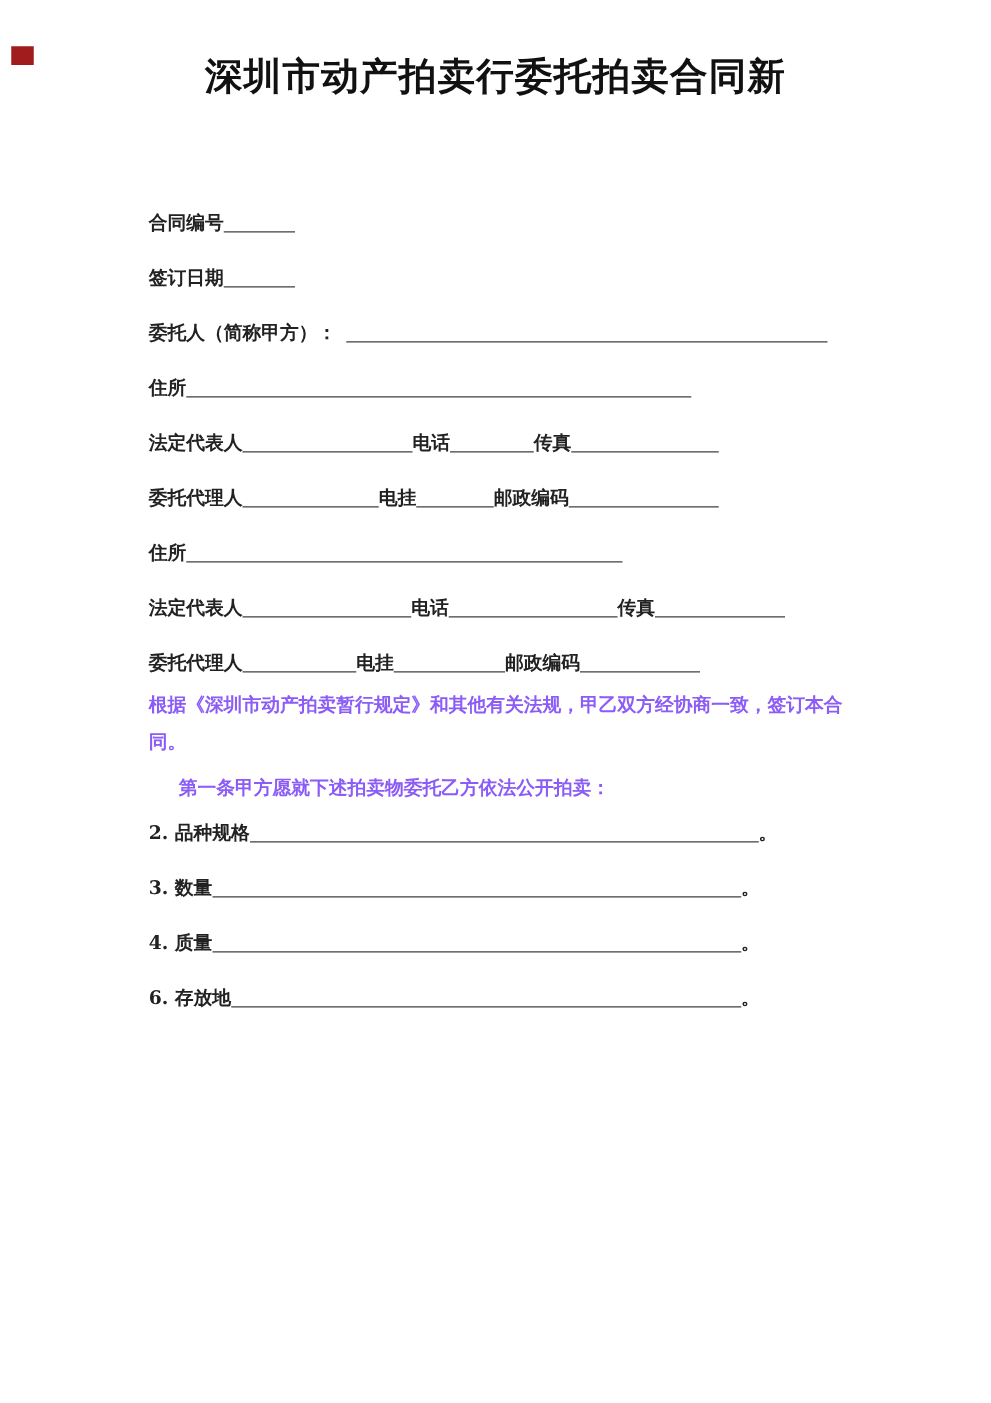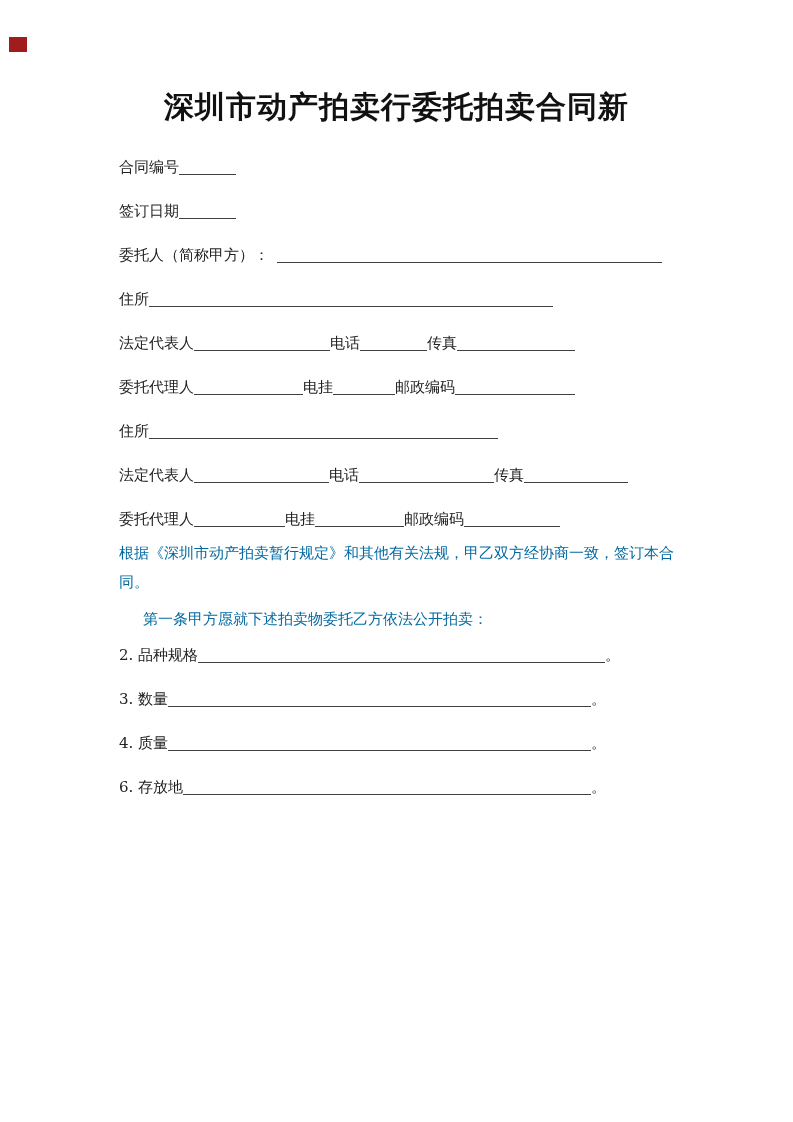--- a/index.html
+++ b/index.html
@@ -14,49 +14,50 @@
   }
   .corner-mark {
     position: absolute;
     left: 9px;
     top: 37px;
     width: 18px;
     height: 15px;
   }
   .title {
     margin: 0;
-    padding-top: 89px;
+    padding-top: 44px;
     text-align: center;
     font-size: 30px;
     line-height: 36px;
     font-weight: 700;
     color: #111111;
     letter-spacing: 1px;
   }
   .content {
     position: absolute;
     left: 119px;
-    top: 158px;
+    top: 169px;
     width: 557px;
+    font-weight: bold;
   }
   .f-line {
     font-size: 15px;
     line-height: 19px;
     margin: 0 0 25px 0;
     white-space: nowrap;
   }
   #field-lines .f-line:last-child { margin-bottom: 8px; }
   #item-lines  .f-line:last-child { margin-bottom: 12px; }
   .blank {
     display: inline-block;
     height: 13px;
     border-bottom: 1.5px solid #404040;
     vertical-align: -3px;
   }
-  .para { font-size: 15px; margin: 0; color: #0369a1; }
+  .para { font-size: 15px; margin: 0; color: #8b5cf6; }
   .preamble { margin-top: 10px; line-height: 29px; }
   .heading1 { margin-top: 13px; line-height: 19px; margin-left: 24px; }
   .items    { margin-top: 17px; }
   .article2 { margin-top: 13px; }
 </style>
 </head>
 <body>
 
 <div class="page">
   <div class="corner-mark" style="background: rgb(161, 29, 29);"></div>

